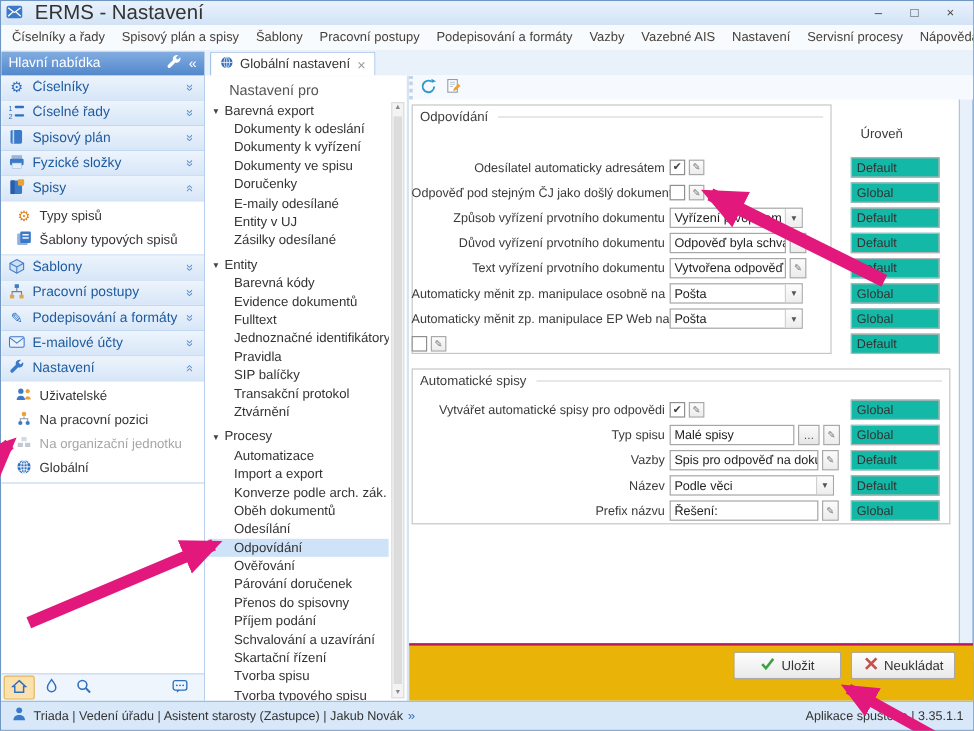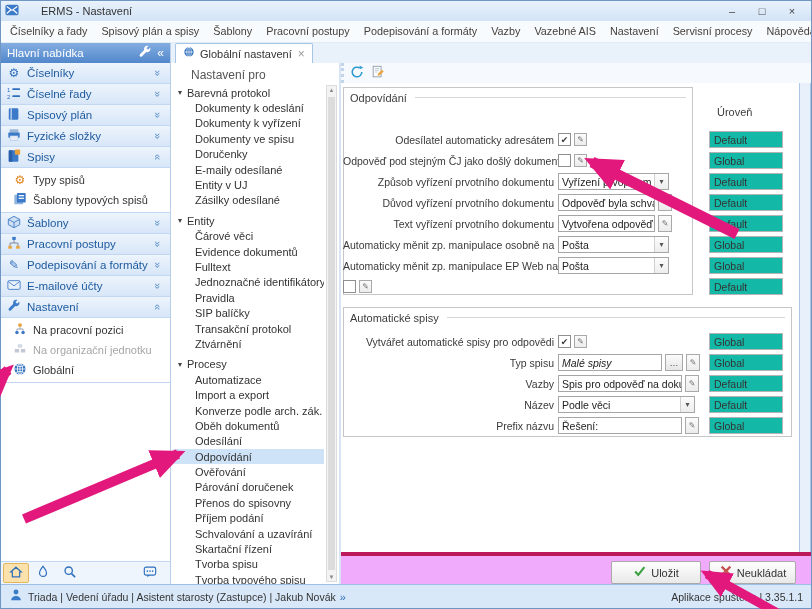--- a/index.html
+++ b/index.html
@@ -1,19 +1,19 @@
 <!DOCTYPE html>
 <html><head>
 <meta charset="utf-8">
 <style>
 *{margin:0;padding:0;box-sizing:border-box}
 html,body{width:812px;height:609px;font-family:"Liberation Sans","DejaVu Sans",sans-serif;background:#fff;overflow:hidden}
 .window{position:absolute;left:0;top:0;width:812px;height:609px;border:1px solid #7096c4;background:#fff;overflow:hidden}
 .titlebar{position:absolute;left:0;top:0;right:0;height:20px;background:linear-gradient(#e9f2fc,#d2e3f6);display:flex;align-items:center;padding:0 4px}
-.title-text{font-size:11px;color:#333;margin-left:22px;flex:1}
+.title-text{font-size:17px;color:#333;margin-left:10px;flex:1}
 .winbtn{width:30px;text-align:center;font-size:11px;color:#444;line-height:20px}
 .menubar{position:absolute;left:0;top:20px;right:0;height:22px;background:#f8fbfe;border-bottom:1px solid #e2eaf4;display:flex;align-items:center;padding-left:2px}
 .menu-item{font-size:10.8px;color:#46413c;padding:0 7px;line-height:21px;white-space:nowrap}
 .glyph{display:inline-block;width:14px;text-align:center;font-size:12px;line-height:14px}
 
 .sidebar{position:absolute;left:0;top:42px;width:170px;bottom:24px;background:#fff;border-right:1px solid #b7cfeb}
 .sb-header{height:20px;background:linear-gradient(#83ade0,#5187cc);display:flex;align-items:center;padding:0 6px;color:#fff}
 .sb-header .t{font-size:11.5px;flex:1}
 .sb-header .collapse{font-size:12px;margin-left:5px;transform:none}
 .sb-group{height:21px;background:linear-gradient(#edf4fc,#d7e6f8);border-bottom:1px solid #c2d8f2;display:flex;align-items:center;padding:0 6px}
@@ -59,21 +59,21 @@
 .flabel{width:215px;text-align:right;padding-right:4px;font-size:10.5px;color:#3a3a3a;white-space:nowrap;flex:0 0 215px}
 .fld{height:17px;border:1px solid #a6a6a6;background:#fff;display:flex;align-items:center;font-size:10.5px;color:#222;padding-left:3px;overflow:hidden;white-space:nowrap}
 .fld .ftext{flex:1;overflow:hidden}
 .dd{width:14px;height:15px;display:flex;align-items:center;justify-content:center;color:#555;font-size:8px;border-left:1px solid #d0d0d0;background:linear-gradient(#fdfdfd,#ededed);flex:0 0 14px}
 .cb{width:13px;height:13px;border:1px solid #8f8f8f;background:#fff;display:flex;align-items:center;justify-content:center;font-size:9px;color:#3a3a3a}
 .penbtn{width:13px;height:13px;border:1px solid #a9a9a9;background:linear-gradient(#fbfbfb,#ececec);display:flex;align-items:center;justify-content:center;font-size:8px;color:#777;margin-left:3px}
 .penbtn.tall{height:17px;width:14px}
 .dots{width:18px;height:17px;border:1px solid #a9a9a9;background:linear-gradient(#fbfbfb,#e6e6e6);display:flex;align-items:center;justify-content:center;font-size:9px;color:#444;margin-left:3px}
 .flevel{position:absolute;left:366px;width:74px;height:17px;border:1px solid #b4b4b4;font-size:10.5px;color:#333;display:flex;align-items:center;padding-left:4px;background:#14b8a6}
 .rp-scroll{position:absolute;right:0;top:0;bottom:0;width:12px;background:#e7f0fb;border-left:1px solid #aac7e8;border-right:1px solid #aac7e8}
-.rp-buttonbar{position:absolute;left:0;bottom:0;right:0;height:32px;background:#f0abfc;border-top:4px solid #be185d}
+.rp-buttonbar{position:absolute;left:0;bottom:0;right:0;height:48px;background:#eab308;border-top:2px solid #be185d}
 .btn{position:absolute;top:5px;height:23px;display:flex;align-items:center;justify-content:center;gap:5px;background:linear-gradient(#fefefe,#e9e9e9);border:1px solid #a9a9a9;border-radius:2px;font-size:11px;color:#333}
 .btn.save{right:110px;width:90px}
 .btn.discard{right:15px;width:87px}
 
 .statusbar{position:absolute;left:0;bottom:0;right:0;height:24px;background:#d9e8f8;border-top:1px solid #9dbfe6;display:flex;align-items:center;padding:0 8px;font-size:10.5px;color:#333}
 .statusbar .user{margin-left:5px;white-space:nowrap}
 .statusbar .chv{color:#2f6fbd;font-size:11px;margin-left:4px}
 .statusbar .right{margin-left:auto;white-space:nowrap}
 .arrows{position:absolute;left:0;top:0;width:812px;height:609px;pointer-events:none;z-index:60}
 </style>
@@ -205,20 +205,29 @@
         <div class="sb-group">
           <span class="glyph"><svg width="14" height="14" viewBox="0 0 16 16">
               <path d="M14.2 4.6a3.6 3.6 0 0 1-4.8 3.4L4.6 12.8a1.6 1.6 0 1 1-2.3-2.3L7.1 5.7a3.6 3.6 0 0 1 3.4-4.8c.5 0 1 .1 1.4.3L9.6 3.5l2 2 2.3-2.3c.2.4.3.9.3 1.4z" fill="#3b79c9"></path>
             </svg></span>
           <span class="lbl">Nastavení</span>
           <span class="chev">«</span>
         </div>
         <div class="sb-sub">
           <div class="sb-subitem">
             <span class="glyph"><svg width="14" height="14" viewBox="0 0 16 16">
+                <circle cx="5" cy="4.5" r="2.5" fill="#3b79c9"></circle>
+                <path d="M1 13c0-2.5 1.8-4 4-4s4 1.5 4 4z" fill="#3b79c9"></path>
+                <circle cx="11.5" cy="4.5" r="2" fill="#e8a33d"></circle>
+                <path d="M8.8 12.5c.3-2 1.4-3.2 2.7-3.2 1.6 0 3 1.4 3 3.2z" fill="#e8a33d"></path>
+              </svg></span>
+            <span class="lbl">Uživatelské</span>
+          </div>
+          <div class="sb-subitem">
+            <span class="glyph"><svg width="14" height="14" viewBox="0 0 16 16">
                 <circle cx="8" cy="3.5" r="2.2" fill="#e8a33d"></circle>
                 <path d="M8 6v2M4.5 10V8h7v2" stroke="#8a99ad" fill="none"></path>
                 <circle cx="4.5" cy="12" r="2" fill="#3b79c9"></circle>
                 <circle cx="11.5" cy="12" r="2" fill="#3b79c9"></circle>
               </svg></span>
             <span class="lbl">Na pracovní pozici</span>
           </div>
           <div class="sb-subitem disabled">
             <span class="glyph"><svg width="14" height="14" viewBox="0 0 16 16">
                 <rect x="5.5" y="2.5" width="5" height="4" fill="#d4dae3"></rect>
@@ -277,21 +286,21 @@
       <span class="lbl">Globální nastavení</span>
       <span class="close">×</span>
     </div>
   </div>
 
   <div class="midpanel">
     <div class="mp-header">Nastavení pro</div>
     <div class="tree" id="tree">
         <div class="trow parent">
           <span class="arr">▾</span>
-          <span>Barevná protokol</span>
+          <span>Barevná export</span>
         </div>
         <div class="trow child">
           <span>Dokumenty k odeslání</span>
         </div>
         <div class="trow child">
           <span>Dokumenty k vyřízení</span>
         </div>
         <div class="trow child">
           <span>Dokumenty ve spisu</span>
         </div>
@@ -305,21 +314,21 @@
           <span>Entity v UJ</span>
         </div>
         <div class="trow child">
           <span>Zásilky odesílané</span>
         </div>
         <div class="trow parent">
           <span class="arr">▾</span>
           <span>Entity</span>
         </div>
         <div class="trow child">
-          <span>Čárové věci</span>
+          <span>Barevná kódy</span>
         </div>
         <div class="trow child">
           <span>Evidence dokumentů</span>
         </div>
         <div class="trow child">
           <span>Fulltext</span>
         </div>
         <div class="trow child">
           <span>Jednoznačné identifikátory</span>
         </div>
@@ -470,21 +479,21 @@
         </div>
       <div class="rows" id="rows2" style="top:248px">
           <div class="frow">
             <div class="flabel">Vytvářet automatické spisy pro odpovědi</div>
             <span class="cb">✔</span>
             <span class="penbtn">✎</span>
             <span class="flevel">Global</span>
           </div>
           <div class="frow">
             <div class="flabel">Typ spisu</div>
-            <div class="fld" style="width: 104px; font-style: italic;">
+            <div class="fld" style="width: 104px;">
               <span class="ftext">Malé spisy</span>
             </div>
             <span class="dots">…</span>
             <span class="penbtn tall">✎</span>
             <span class="flevel">Global</span>
           </div>
           <div class="frow">
             <div class="flabel">Vazby</div>
             <div class="fld" style="width: 124px;">
               <span class="ftext">Spis pro odpověď na dokument</span>

